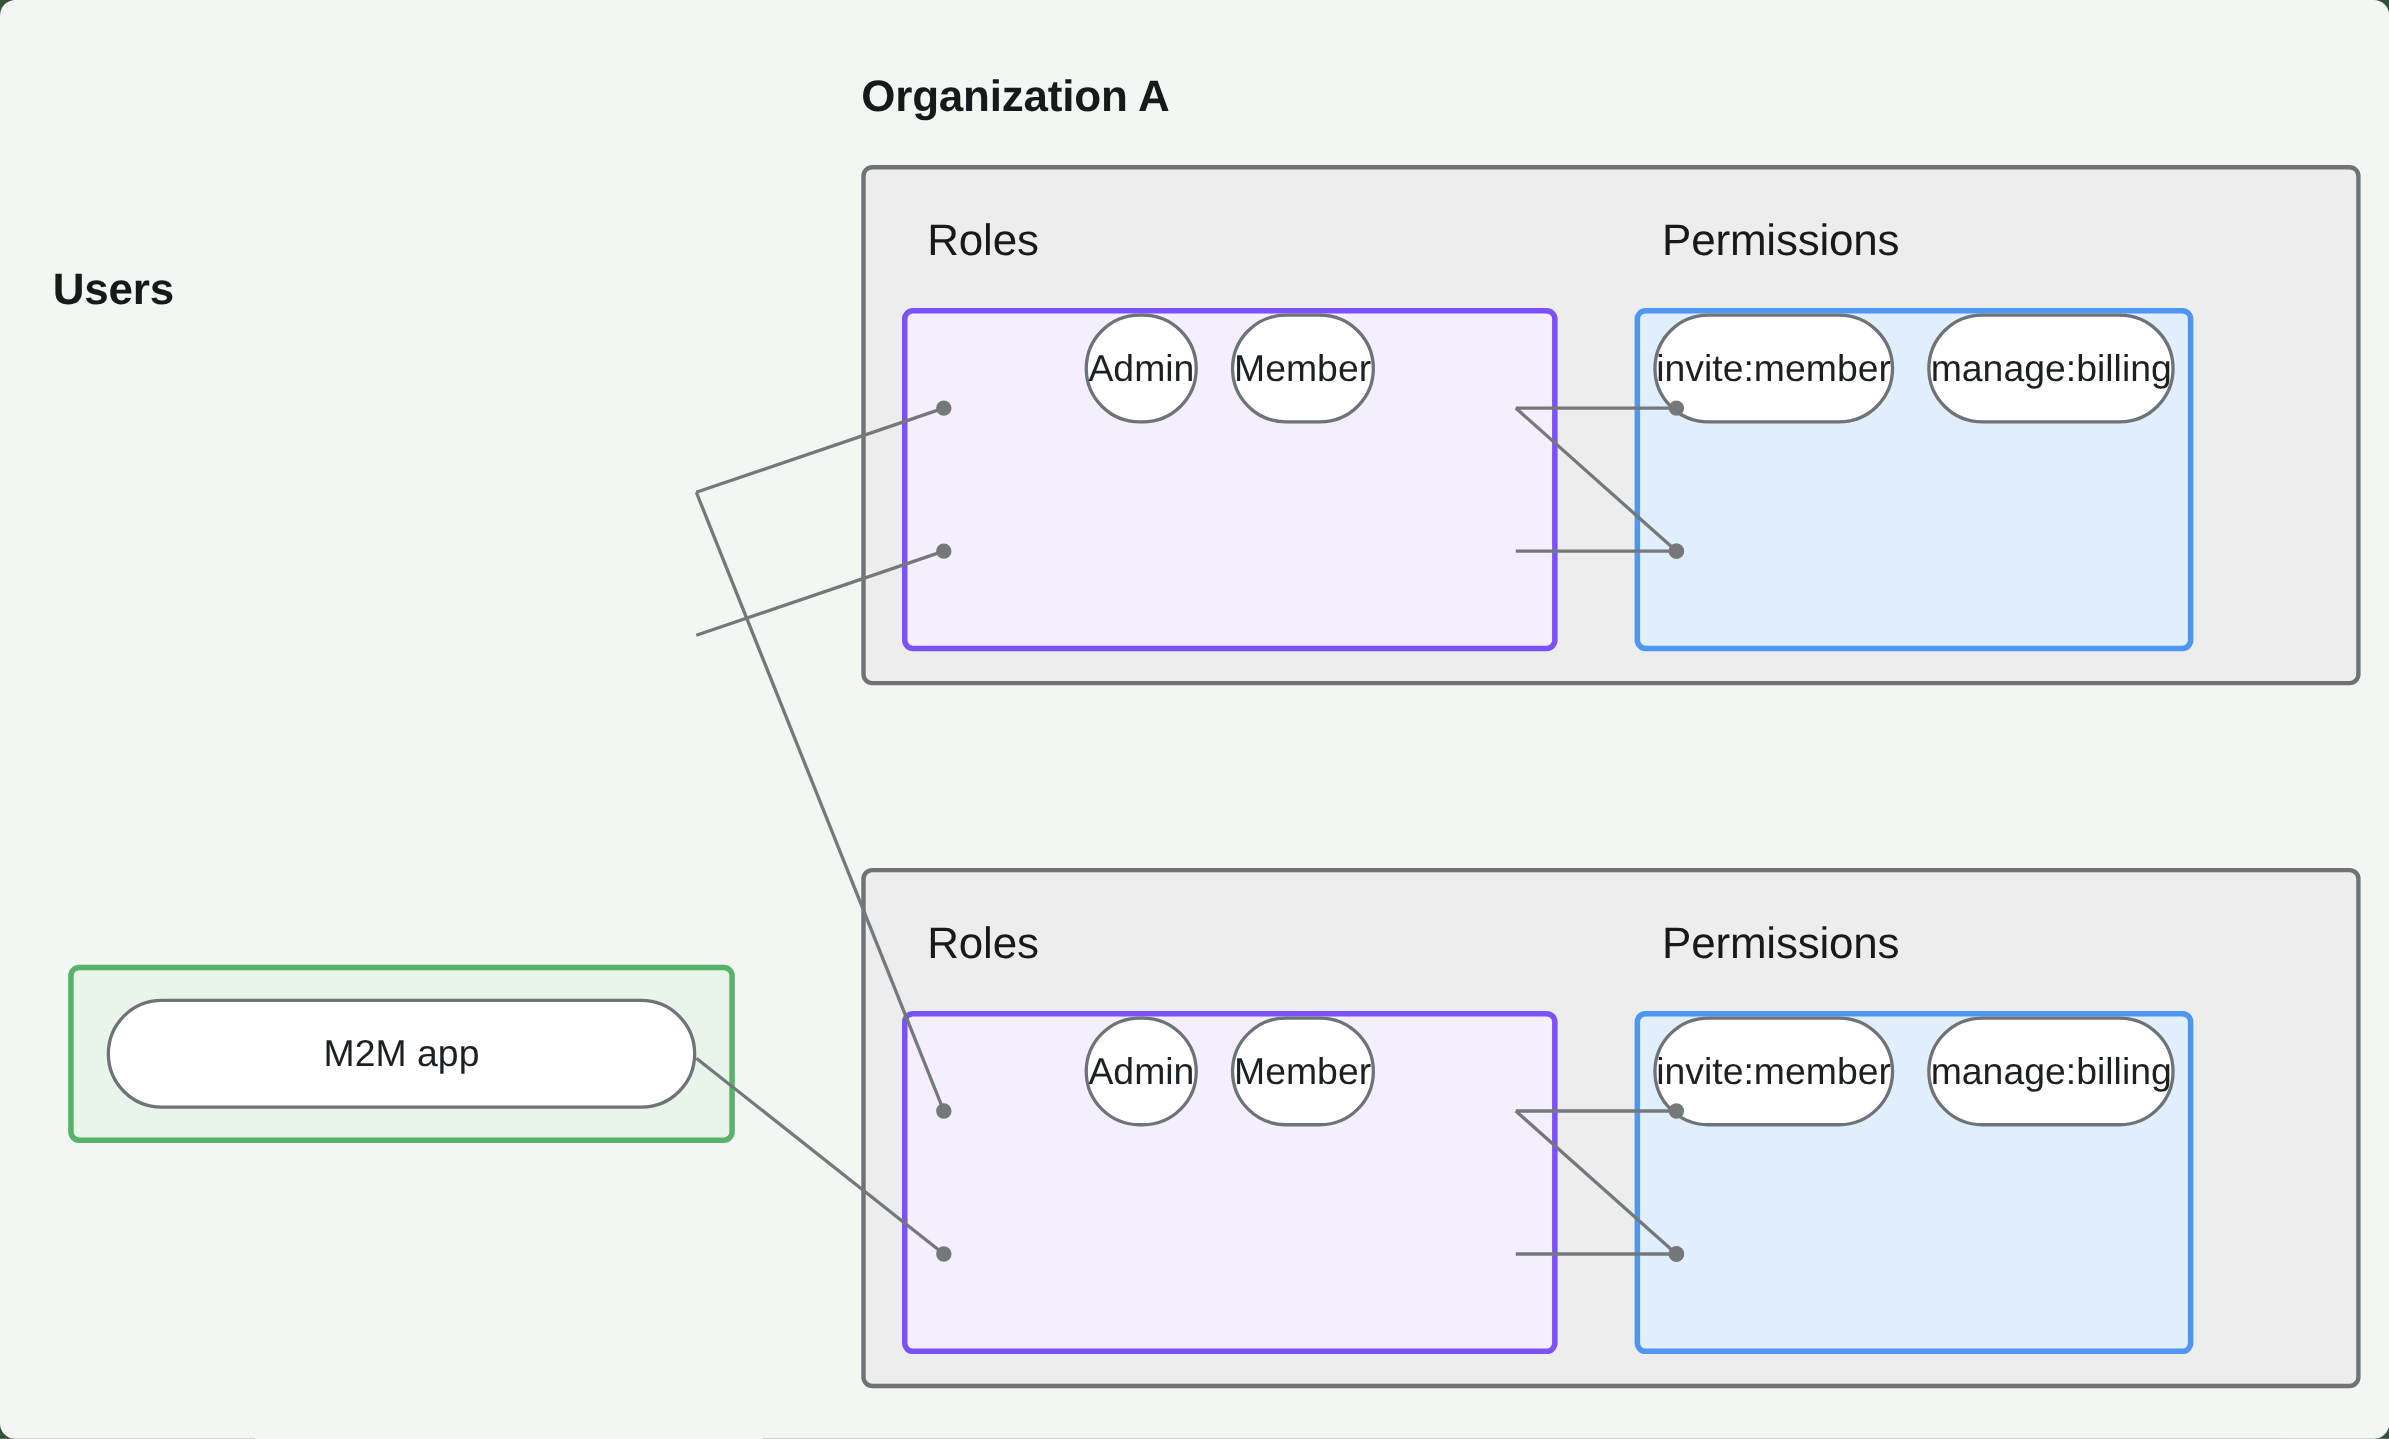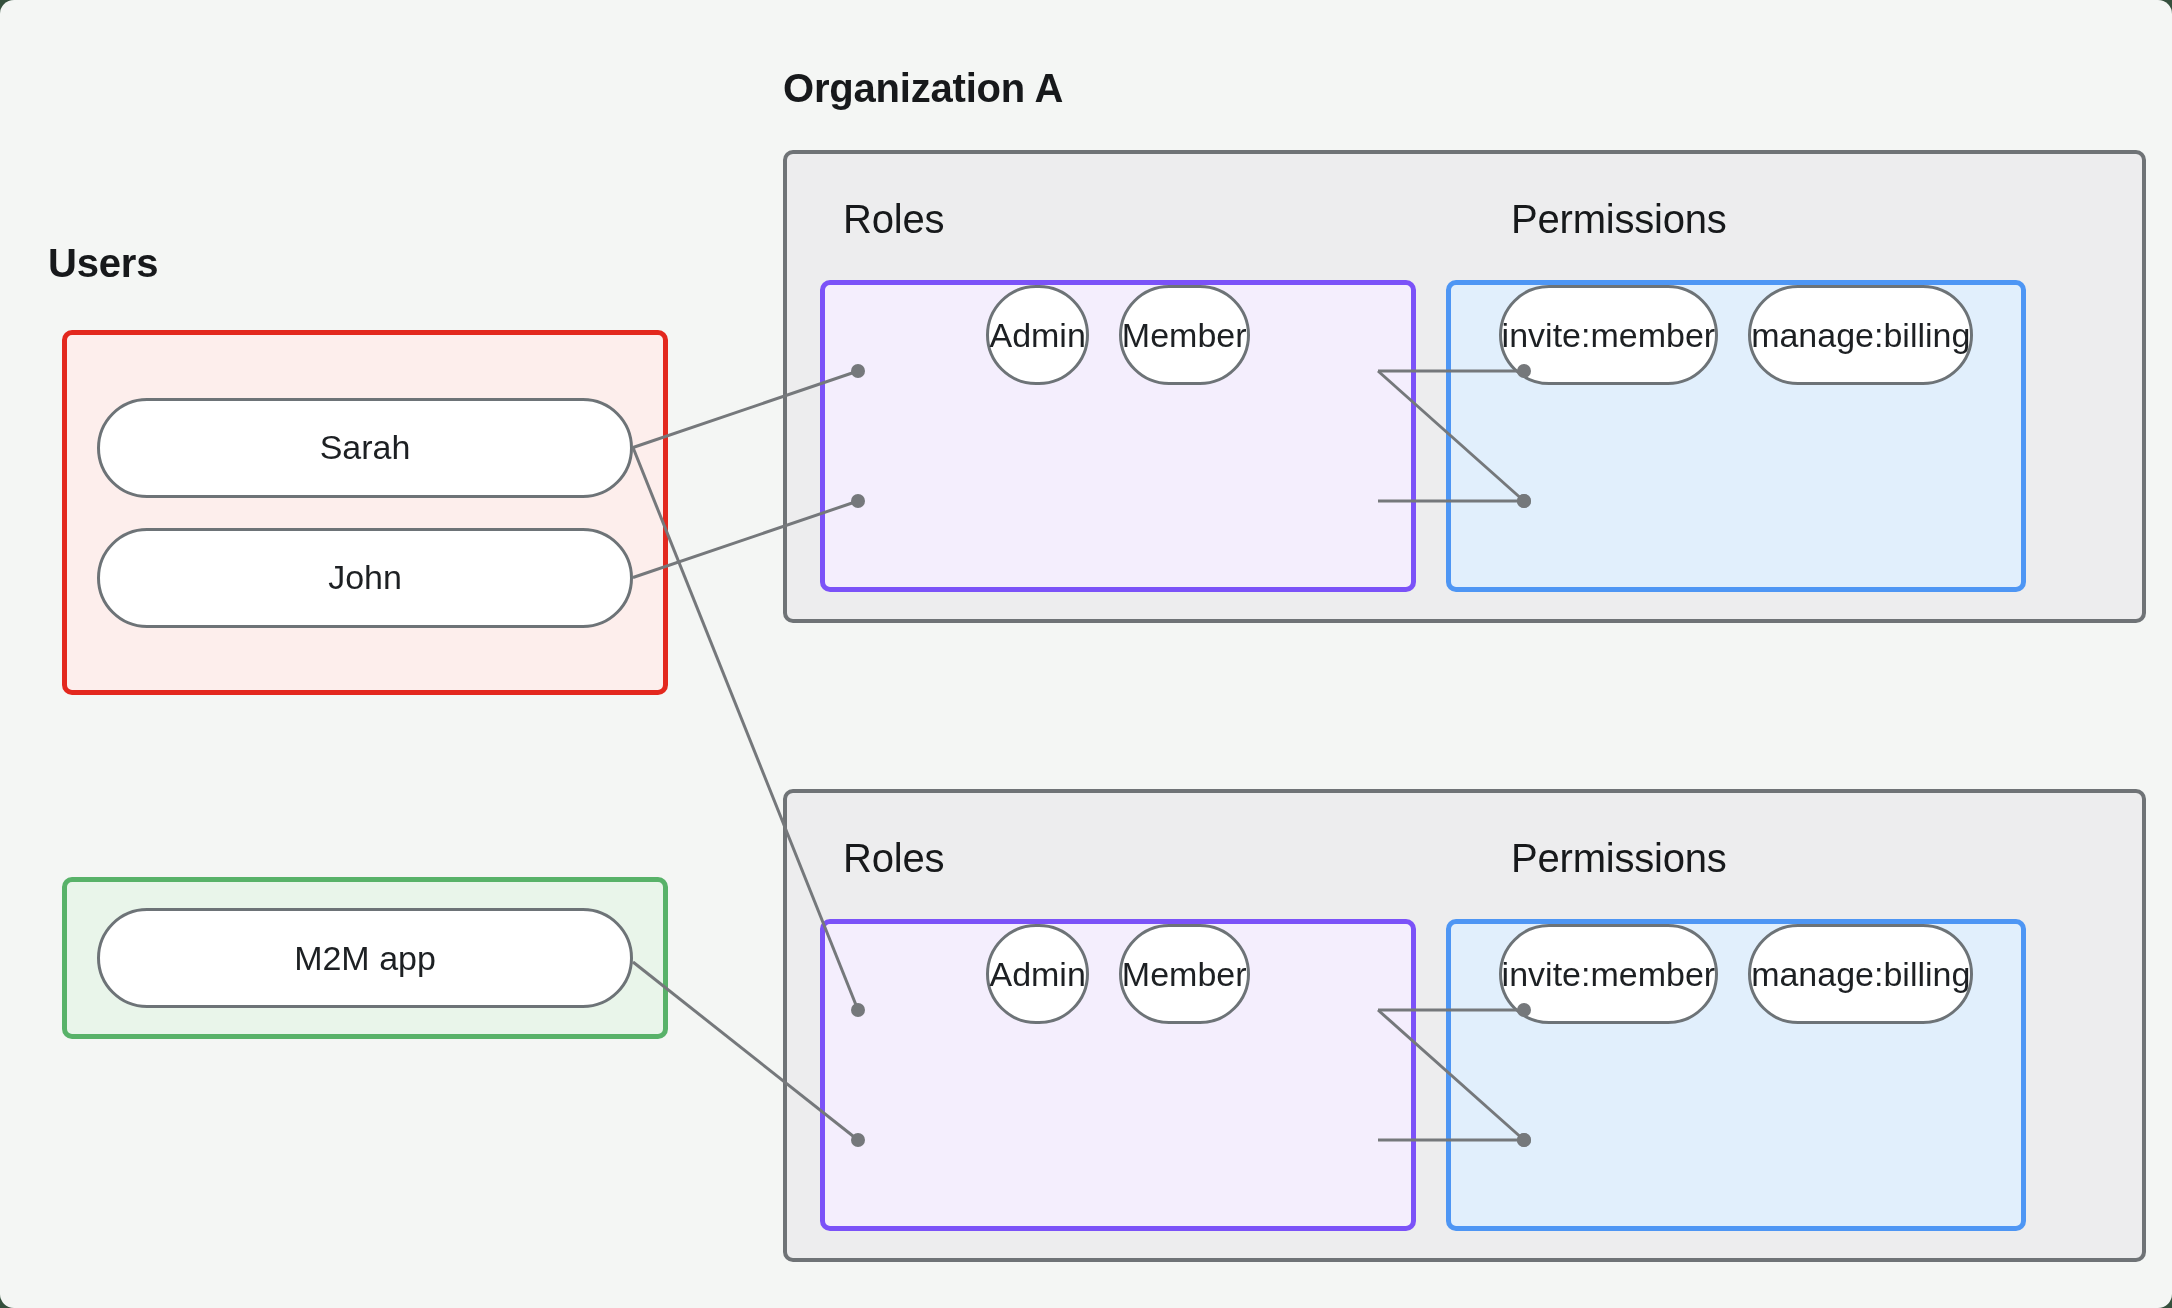--- a/index.html
+++ b/index.html
@@ -52,21 +52,21 @@
     justify-content: center;
     gap: 30px;
     padding: 0 33px;
   }
   .inner-box.purple {
     left: 33px; width: 596px;
     background: var(--roles-fill, #f4eefd);
     border: 5px solid var(--roles-border, #7b52f8);
   }
   .inner-box.blue {
-    left: 659px; width: 580px;
+    left: 699px; width: 508px;
     background: var(--perms-fill, #e1effc);
     border: 5px solid var(--perms-border, #4e96f4);
   }
   .group-box {
     position: absolute;
     left: 62px; width: 606px;
     border-radius: 10px;
     box-sizing: border-box;
     display: flex; flex-direction: column;
     justify-content: center;
@@ -100,24 +100,20 @@
     pointer-events: none;
     z-index: 10;
   }
 </style>
 </head>
 <body>
 
 <div class="canvas">
 
   <div class="section-label" style="left:48px; top:241px">Users</div>
-  <div class="group-box red">
-    <div class="pill">Sarah</div>
-    <div class="pill">John</div>
-  </div>
 
   <div class="group-box green">
     <div class="pill">M2M app</div>
   </div>
 
   <div class="org-label" style="left:783px; top:66px">Organization A</div>
   <div class="org-box" style="top:150px">
     <div class="inner-label" style="left:35px">Roles</div>
     <div class="inner-label" style="left:703px">Permissions</div>
     <div class="inner-box purple">

